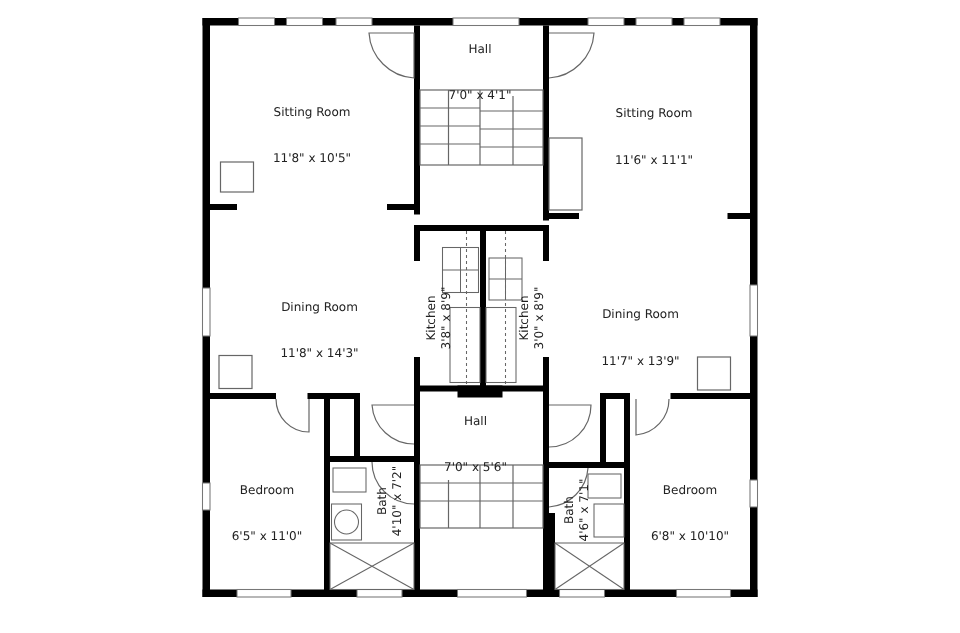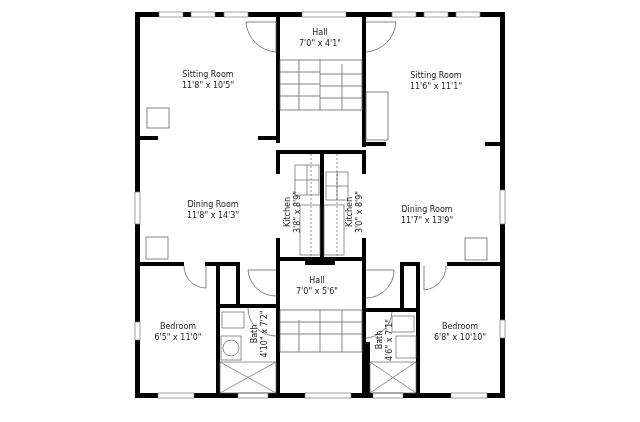--- a/index.html
+++ b/index.html
@@ -1,19 +1,19 @@
 <!DOCTYPE html>
 <html><head>
   <meta charset="utf-8">
   <style>
     html, body { margin: 0; padding: 0; background: #ffffff; }
     body { width: 640px; height: 422px; position: relative; overflow: hidden; font-family: "DejaVu Sans", sans-serif; }
     #plan { position: absolute; left: 0; top: 0; width: 640px; height: 422px; }
     .label { position: absolute; text-align: center; color: #222; font-size: 8px; line-height: 11px; white-space: nowrap; transform: translate(-50%, -50%); }
-    .label .name, .label .dim { display: block; }
+    .label .name, .label .dim { display: block; margin-top: 20px; }
     .vlabel { position: absolute; color: #222; font-size: 8px; line-height: 10px; white-space: nowrap; transform: translate(-50%, -50%) rotate(-90deg); text-align: center; }
     .vlabel .name, .vlabel .dim { display: block; }
   </style>
 </head>
 <body>
 
 <svg id="plan" viewBox="0 0 640 422" xmlns="http://www.w3.org/2000/svg">
   <g fill="#000">
 
     <rect x="135" y="12" width="5" height="386"></rect>

